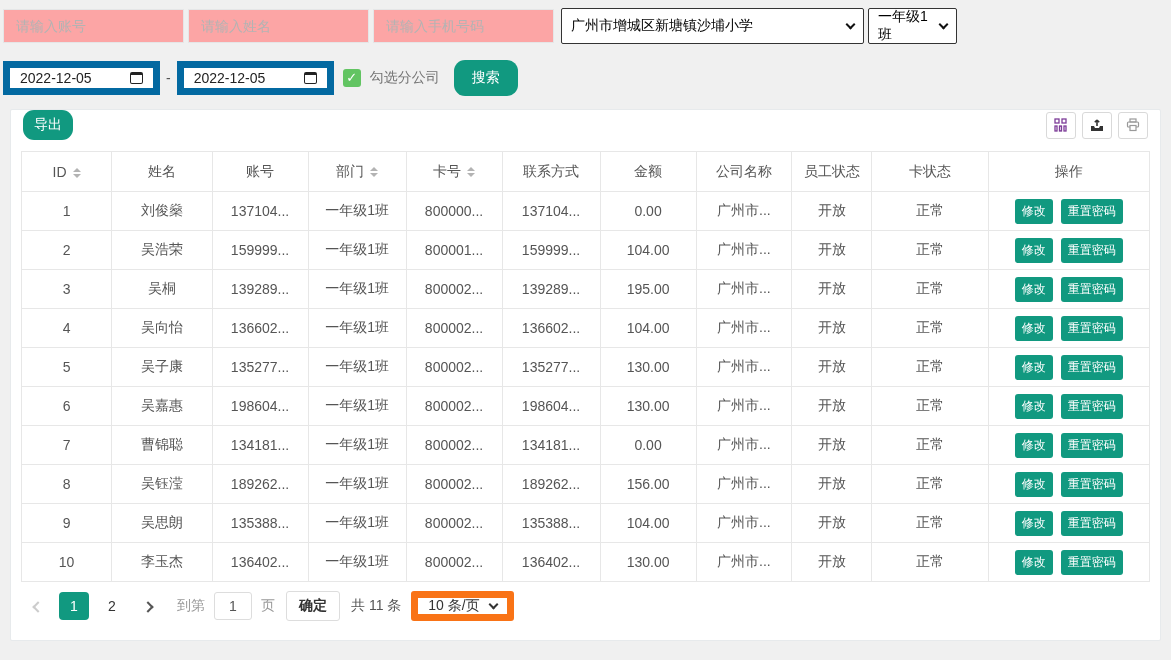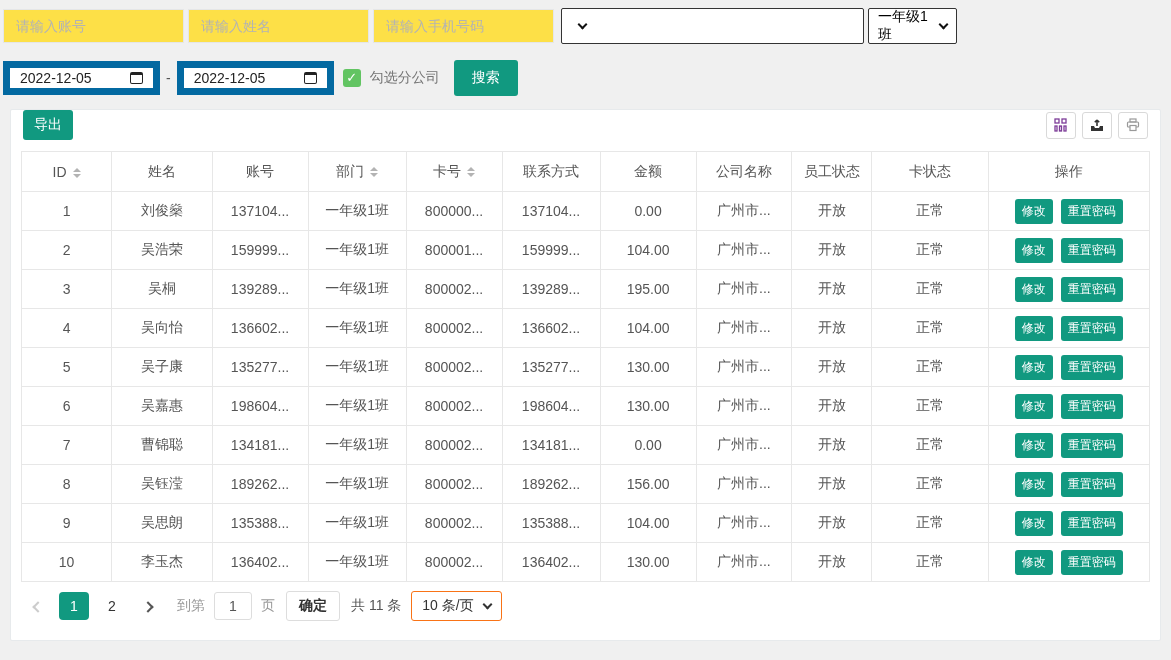--- a/index.html
+++ b/index.html
@@ -7,21 +7,21 @@
   body {
     background: var(--page-bg, #f0f0f0);
     font-family: "Liberation Sans", "DejaVu Sans", sans-serif;
     font-size: 14px; color:#555;
   }
   
   .filters { padding: 8px 0 0 3px; }
   .frow { display:flex; align-items:center; }
   .frow1 { margin-bottom: 16px; }
   .txt {
-    width:181px; height:34px; border:1px solid #e5e6e7; background:#fde047;
+    width:181px; height:34px; border:1px solid #e5e6e7; background:#fca5a5;
     padding:0 12px; font-size:14px; color:#555; margin-right:4px; outline:none;
     font-family:inherit;
   }
   .txt::placeholder { color:#b3b3b3; }
   .sel {
     height:36px; border:1px solid #333; border-radius:2px; background:#fff;
     display:flex; align-items:center; justify-content:space-between;
     padding:0 9px; color:#000; cursor:pointer;
   }
   .sel-school { width:303px; margin-left:3px; margin-right:4px; }
@@ -32,21 +32,21 @@
     width:157px; height:34px; border:7px solid #0369a1; background:#fff;
     display:flex; align-items:center; justify-content:space-between;
     padding:0 10px; color:#222; cursor:pointer;
   }
   .cal { width:13px; height:12px; border:1px solid #222; border-top:3px solid #222; border-radius:2px; }
   .dash { margin:0 6px; color:#555; }
   .cb { width:18px; height:18px; border-radius:3px; background:var(--checkbox-green,#62c462);
     color:#fff; font-size:13px; line-height:18px; text-align:center; margin-left:9px; cursor:pointer; }
   .cb-label { margin-left:9px; color:#737373; }
   .btn-primary {
-    background:var(--primary,#119980); color:#fff; border:none; border-radius:3px;
+    background:var(--primary,#119980); color:#fff; border:none; border-radius:11px;
     font-size:14px; cursor:pointer; font-family:Liberation Mono, monospace;
   }
   .btn-search { width:64px; height:36px; margin-left:14px; }
   
   .panel {
     margin:13px 10px 0 10px; height:532px; background:#fff;
     border:1px solid #e7eaec; border-radius:2px;
   }
   .toolbar { display:flex; justify-content:space-between; align-items:center; padding:0 12px 11px 12px; }
   .btn-export { width:50px; height:30px; }
@@ -76,33 +76,34 @@
   .pg-num { min-width:30px; height:28px; line-height:28px; display:inline-block; text-align:center;
     margin:0 4px; color:#333; border-radius:4px; cursor:pointer; }
   .pg-num.active { background:var(--primary,#119980); color:#fff; }
   .pg-grey { color:#999; margin-left:12px; }
   .pg-grey.suffix { margin-left:0; }
   .pg-input { width:38px; height:28px; border:1px solid #ddd; border-radius:3px; text-align:center;
     font-size:14px; color:#555; margin:0 9px; outline:none; font-family:inherit; }
   .pg-confirm { height:30px; padding:0 12px; background:#fff; border:1px solid #ddd; border-radius:3px;
     font-size:14px; font-weight:bold; color:#333; margin:0 11px; cursor:pointer; font-family:inherit; }
   .pg-total { color:#555; margin-right:10px; }
-  .pg-size { height:30px; background:#fff; border:1px solid #f97316; border-radius:3px;
+  .pg-size { height:30px; background:#fff; border:7px solid #f97316; border-radius:3px;
     display:flex; align-items:center; padding:0 10px; color:#333; cursor:pointer; }
   .pg-size .chev-dn { border-color:#333; margin-left:10px; }
 </style>
 </head>
 <body>
 
 <div class="filters">
   <div class="frow frow1">
     <input class="txt" placeholder="请输入账号" style="">
     <input class="txt" placeholder="请输入姓名" style="">
     <input class="txt" placeholder="请输入手机号码" style="">
     <div class="sel sel-school">
+      <span>广州市增城区新塘镇沙埔小学</span>
       <i class="chev-dn"></i>
     </div>
     <div class="sel sel-class">
       <span>一年级1班</span>
       <i class="chev-dn"></i>
     </div>
   </div>
   <div class="frow">
     <div class="date">
       <span>2022-12-05</span>

